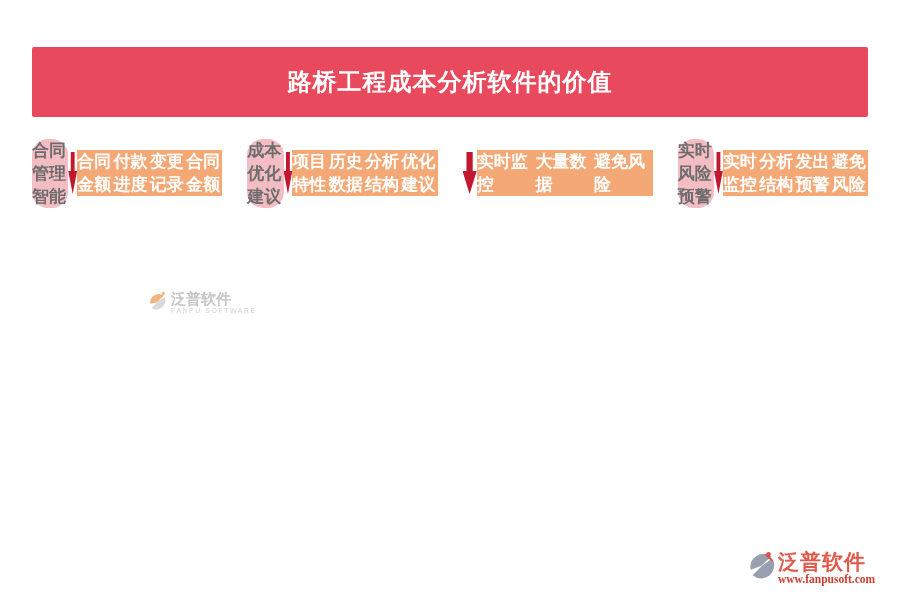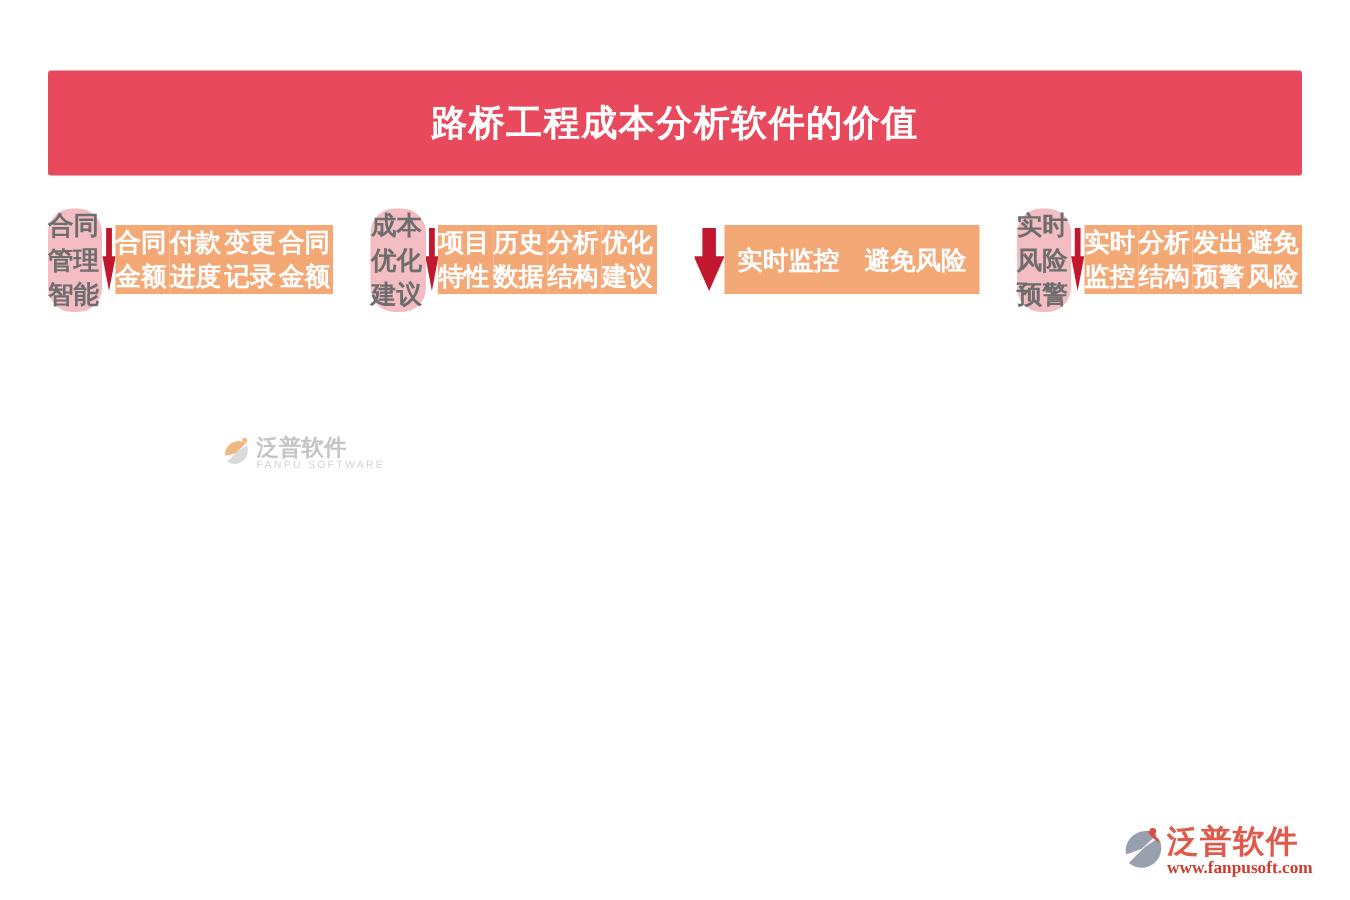--- a/index.html
+++ b/index.html
@@ -96,20 +96,23 @@
           <span>优化建议</span>
         </div>
     </div>
 
     <div class="col">
       <div class="arrow"></div>
       <div class="item">
           <span>实时监控</span>
         </div>
       <div class="item">
+          <span>大量数据</span>
+        </div>
+      <div class="item">
           <span>避免风险</span>
         </div>
     </div>
 
     <div class="col">
       <div class="hdr">
         <span>实时风险预警</span>
       </div>
       <div class="arrow"></div>
       <div class="item">

